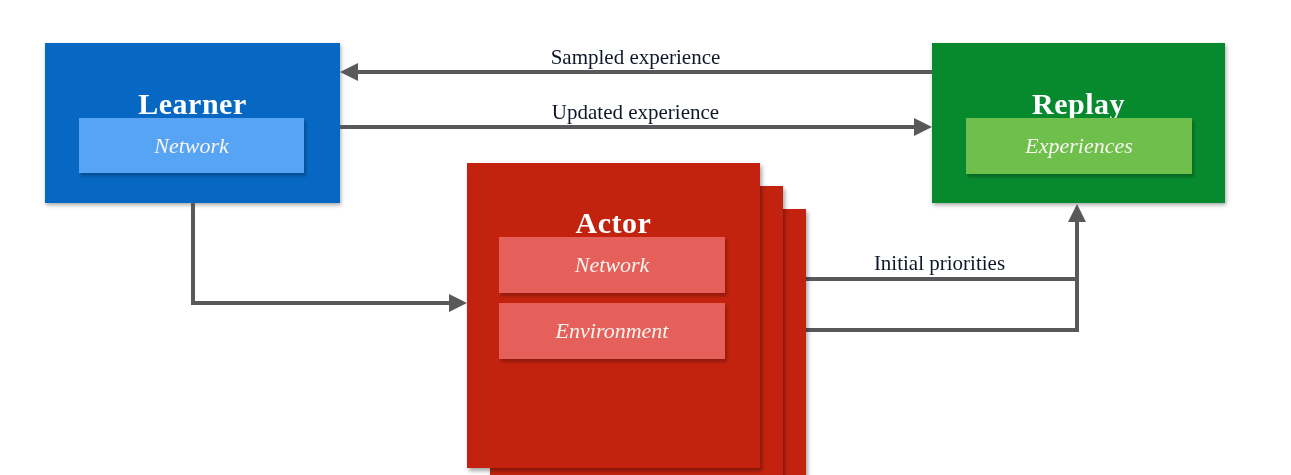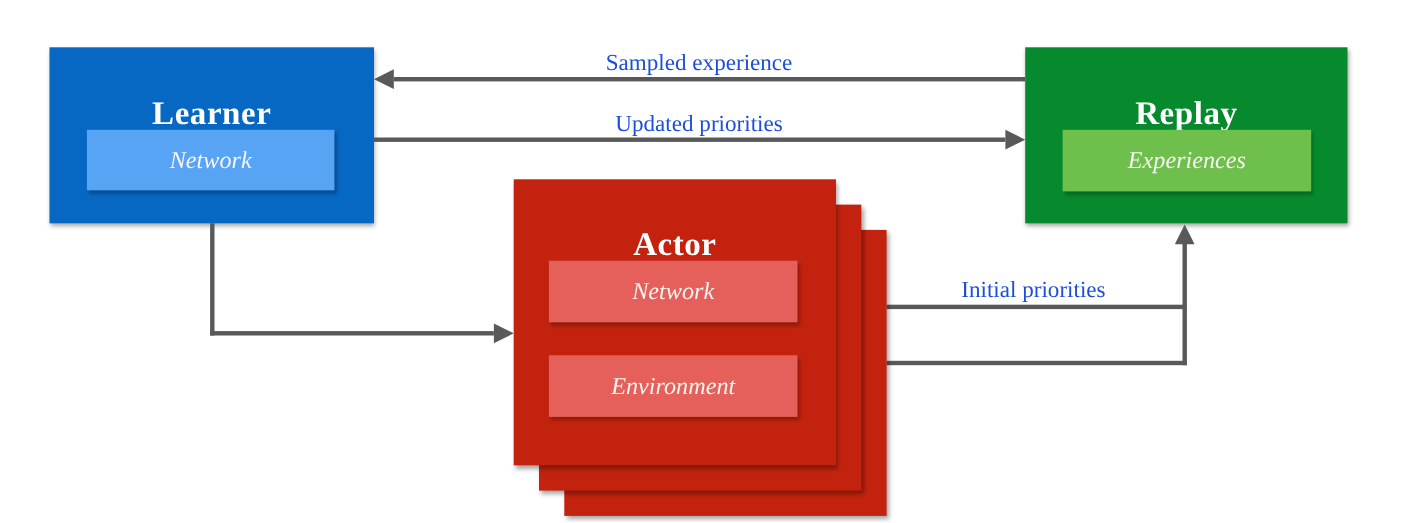--- a/index.html
+++ b/index.html
@@ -41,41 +41,41 @@
   .learner .node-title { top: 24px; }
   .learner .inner-box { left: 34px; top: 75px; width: 225px; height: 55px; background: #57a4f5; }
   
   .replay { left: 932px; top: 43px; width: 293px; height: 160px; background: #078a2e; }
   .replay .node-title { top: 24px; }
   .replay .inner-box { left: 34px; top: 75px; width: 226px; height: 56px; background: #6ebf4b; }
   
   .actor-stack { position: absolute; left: 467px; top: 163px; width: 340px; height: 286px; }
   .actor-sheet {
     position: absolute;
-    width: 293px; height: 260px;
+    width: 293px; height: 305px;
     background: #c3230e;
     box-shadow: 2px 3px 4px rgba(0,0,0,0.35);
   }
   .actor-back  { left: 46px; top: 46px; z-index: 1; }
   .actor-mid   { left: 23px; top: 23px; z-index: 2; }
   .actor-front { left: 0px;  top: 0px;  z-index: 3; }
   .actor-front .node-title { top: 23px; }
   .actor-front .inner-box { left: 32px; width: 226px; height: 56px; background: #e5605b; }
   .actor-front .inner-top { top: 74px; }
-  .actor-front .inner-bottom { top: 160px; }
+  .actor-front .inner-bottom { top: 140px; }
   
   .line { position: absolute; background: #58595b; }
   .arrowhead { position: absolute; width: 0; height: 0; }
   .head-left  { border-top: 9px solid transparent; border-bottom: 9px solid transparent; border-right: 18px solid #58595b; }
   .head-right { border-top: 9px solid transparent; border-bottom: 9px solid transparent; border-left: 18px solid #58595b; }
   .head-up    { border-left: 9px solid transparent; border-right: 9px solid transparent; border-bottom: 18px solid #58595b; }
   .edge-label {
     position: absolute;
     text-align: center;
-    color: #1d4ed8;
+    color: #0f172a;
     font-size: 21px;
     white-space: nowrap;
   }
 </style>
 </head>
 <body>
 
 <div class="canvas">
 
   <div class="node learner">
@@ -105,21 +105,21 @@
       </div>
     </div>
   </div>
 
   <div class="line" style="left:358px; top:70px; width:574px; height:4px;"></div>
   <div class="arrowhead head-left" style="left:340px; top:63px;"></div>
   <div class="edge-label" style="left:340px; top:45px; width:591px;">Sampled experience</div>
 
   <div class="line" style="left:340px; top:125px; width:574px; height:4px;"></div>
   <div class="arrowhead head-right" style="left:914px; top:118px;"></div>
-  <div class="edge-label" style="left:340px; top:100px; width:591px;">Updated priorities</div>
+  <div class="edge-label" style="left:340px; top:100px; width:591px;">Updated experience</div>
 
   <div class="line" style="left:191px; top:203px; width:4px; height:102px;"></div>
   <div class="line" style="left:191px; top:301px; width:258px; height:4px;"></div>
   <div class="arrowhead head-right" style="left:449px; top:294px;"></div>
 
   <div class="line" style="left:806px; top:277px; width:273px; height:4px;"></div>
   <div class="edge-label" style="left:795px; top:251px; width:289px;">Initial priorities</div>
 
   <div class="line" style="left:806px; top:328px; width:273px; height:4px;"></div>
 

